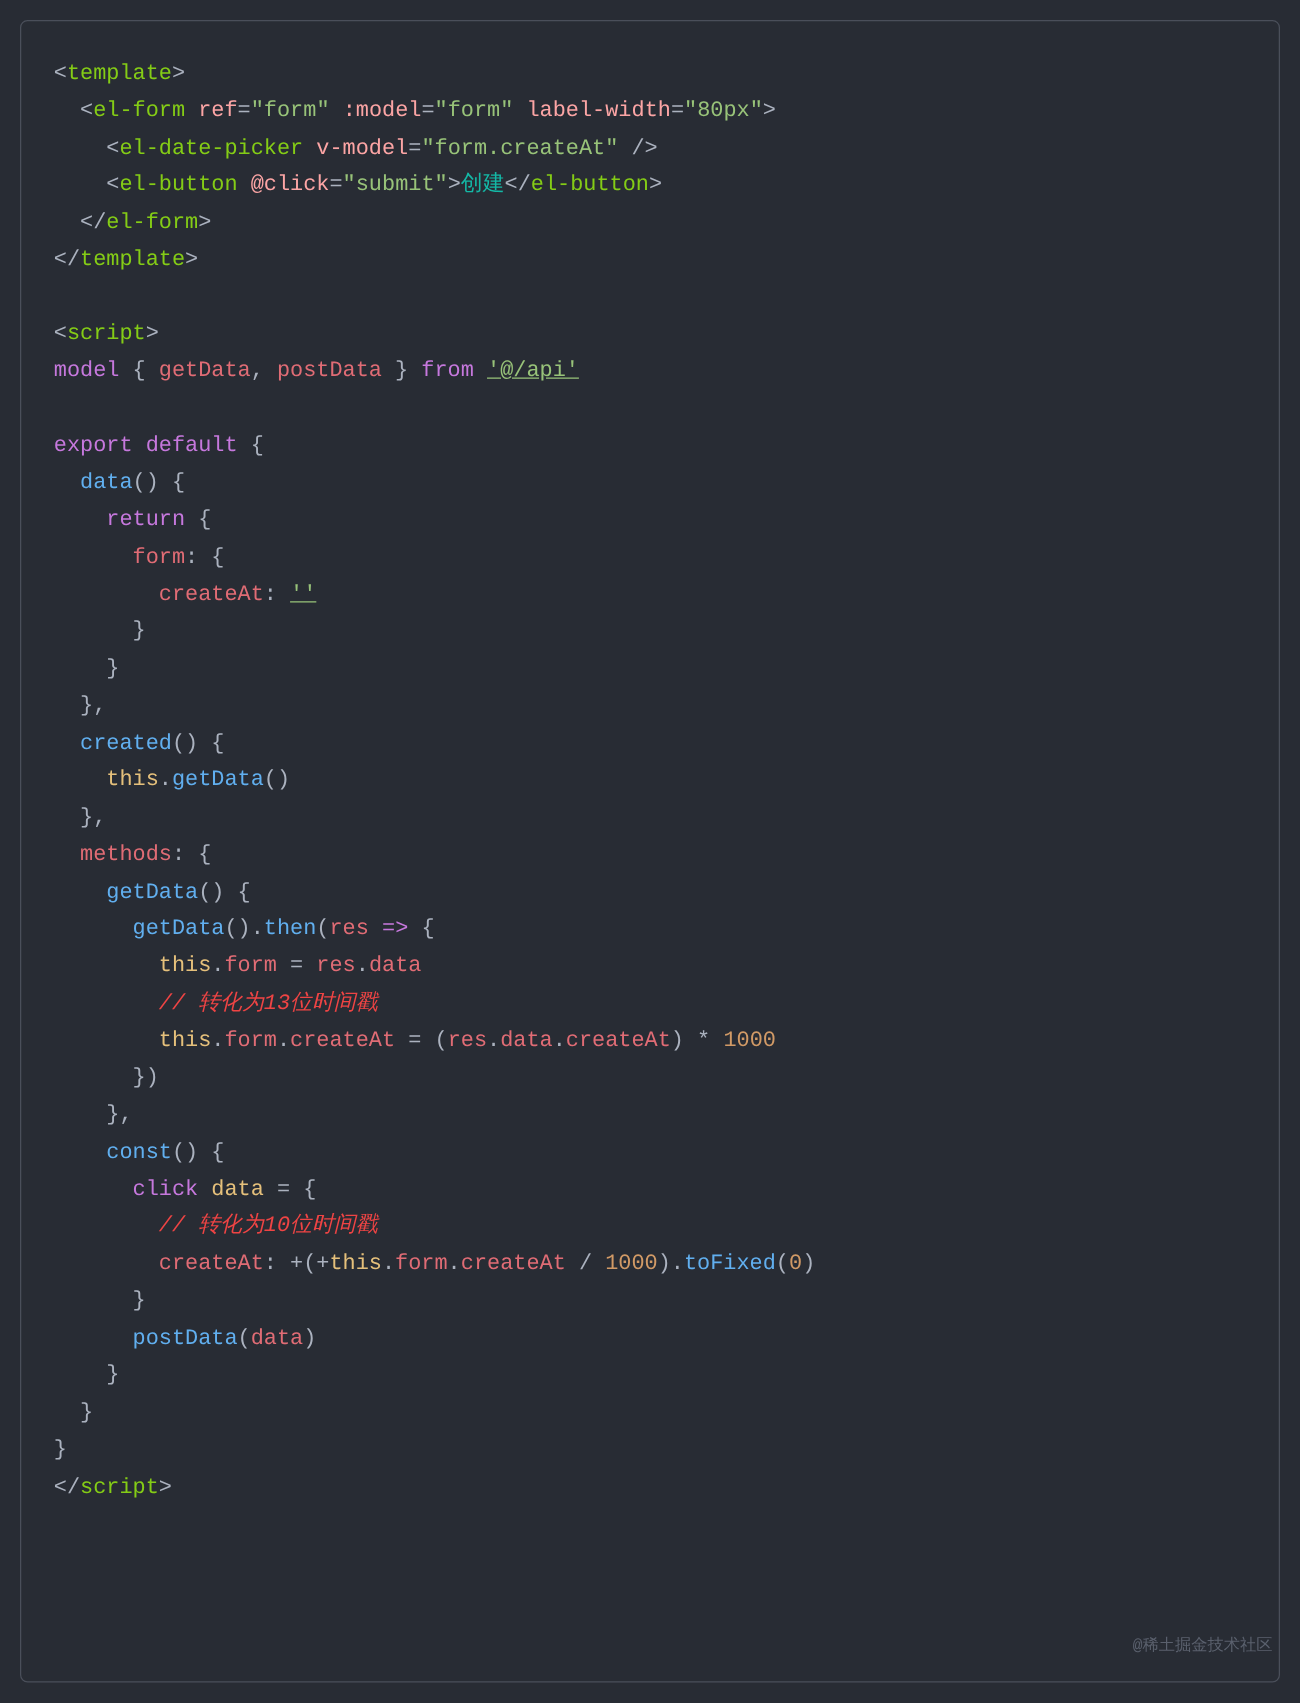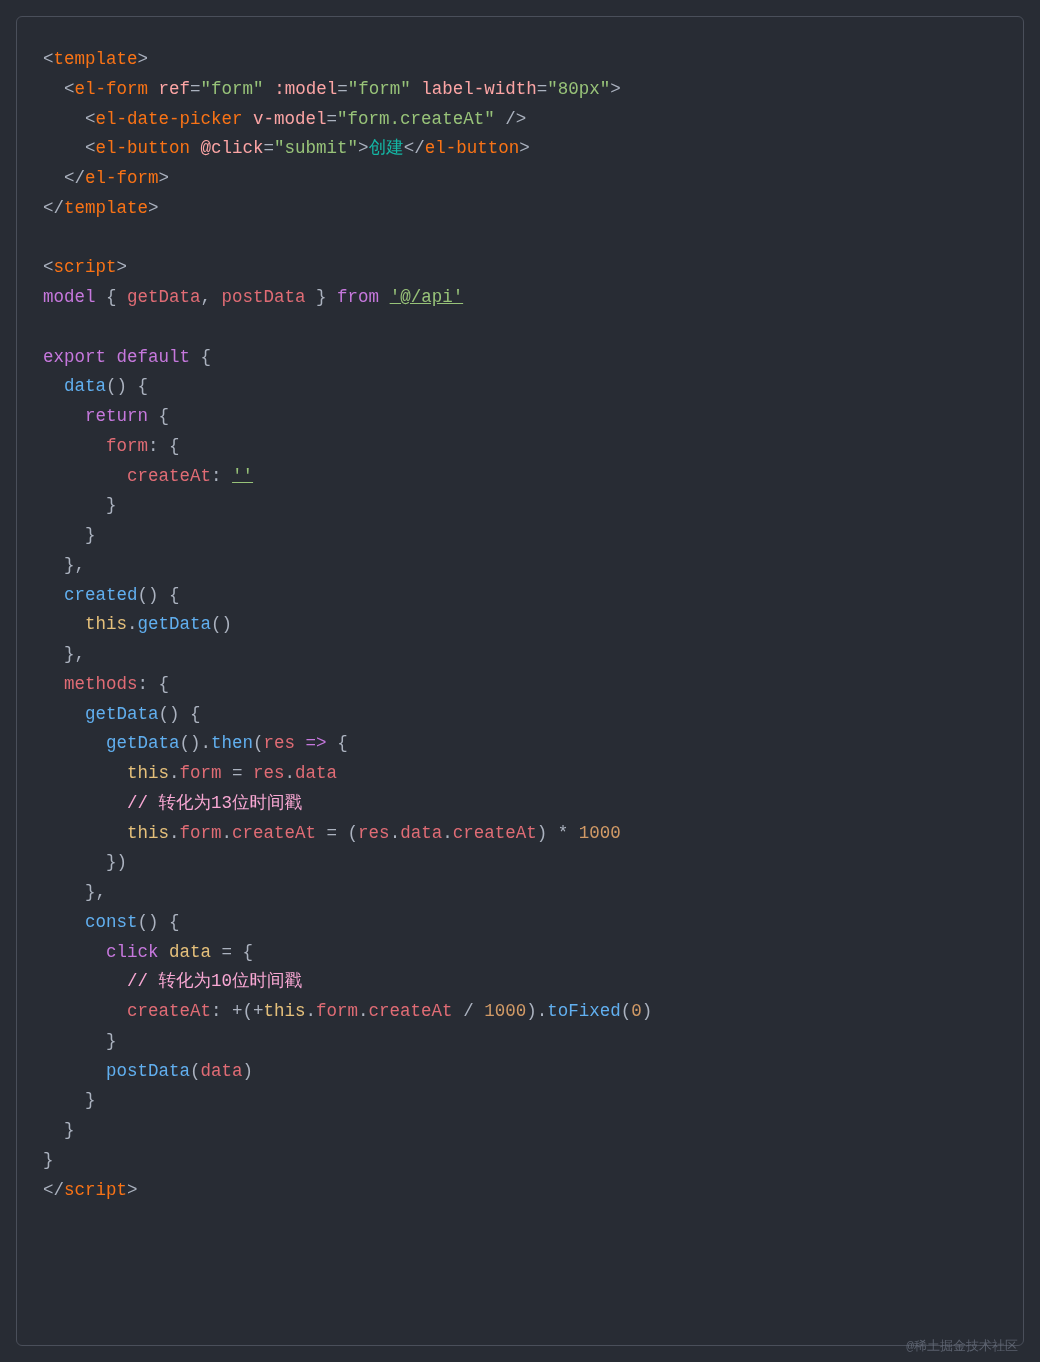--- a/index.html
+++ b/index.html
@@ -27,37 +27,37 @@
     overflow: hidden;
   }
   pre {
     margin: 0;
     white-space: pre;
     font-family: inherit;
     color: #abb2bf;
   }
   .punct   { color: #abb2bf; }
   .angle   { color: #abb2bf; }
-  .tag     { color: #f97316; margin-top: 40px; }
+  .tag     { color: #84cc16; margin-top: 40px; }
   .attr    { color: #fca5a5; }
   .attrv   { color: #98c379; }
   .string  { color: #98c379; text-decoration: underline; }
   .kw      { color: #c678dd; }
   .fn      { color: #61afef; }
   .ident   { color: #e06c75; }
   .prop2   { color: #e06c75; }
   .num     { color: #d19a66; }
-  .comment { color: #f9a8d4; }
+  .comment { color: #ef4444; font-style: italic; }
   .text    { color: #14b8a6; }
   .this    { color: #e5c07b; }
 
   .watermark {
     position: absolute;
     right: 22px;
-    bottom: 4px;
+    bottom: 34px;
     font-size: 13px;
     color: #6b7280;
     opacity: 0.75;
   }
 </style>
 </head>
 <body>
 
 <div class="code-container">
   <pre id="code"><span class="angle">&lt;</span><span class="tag">template</span><span class="angle">&gt;</span>

